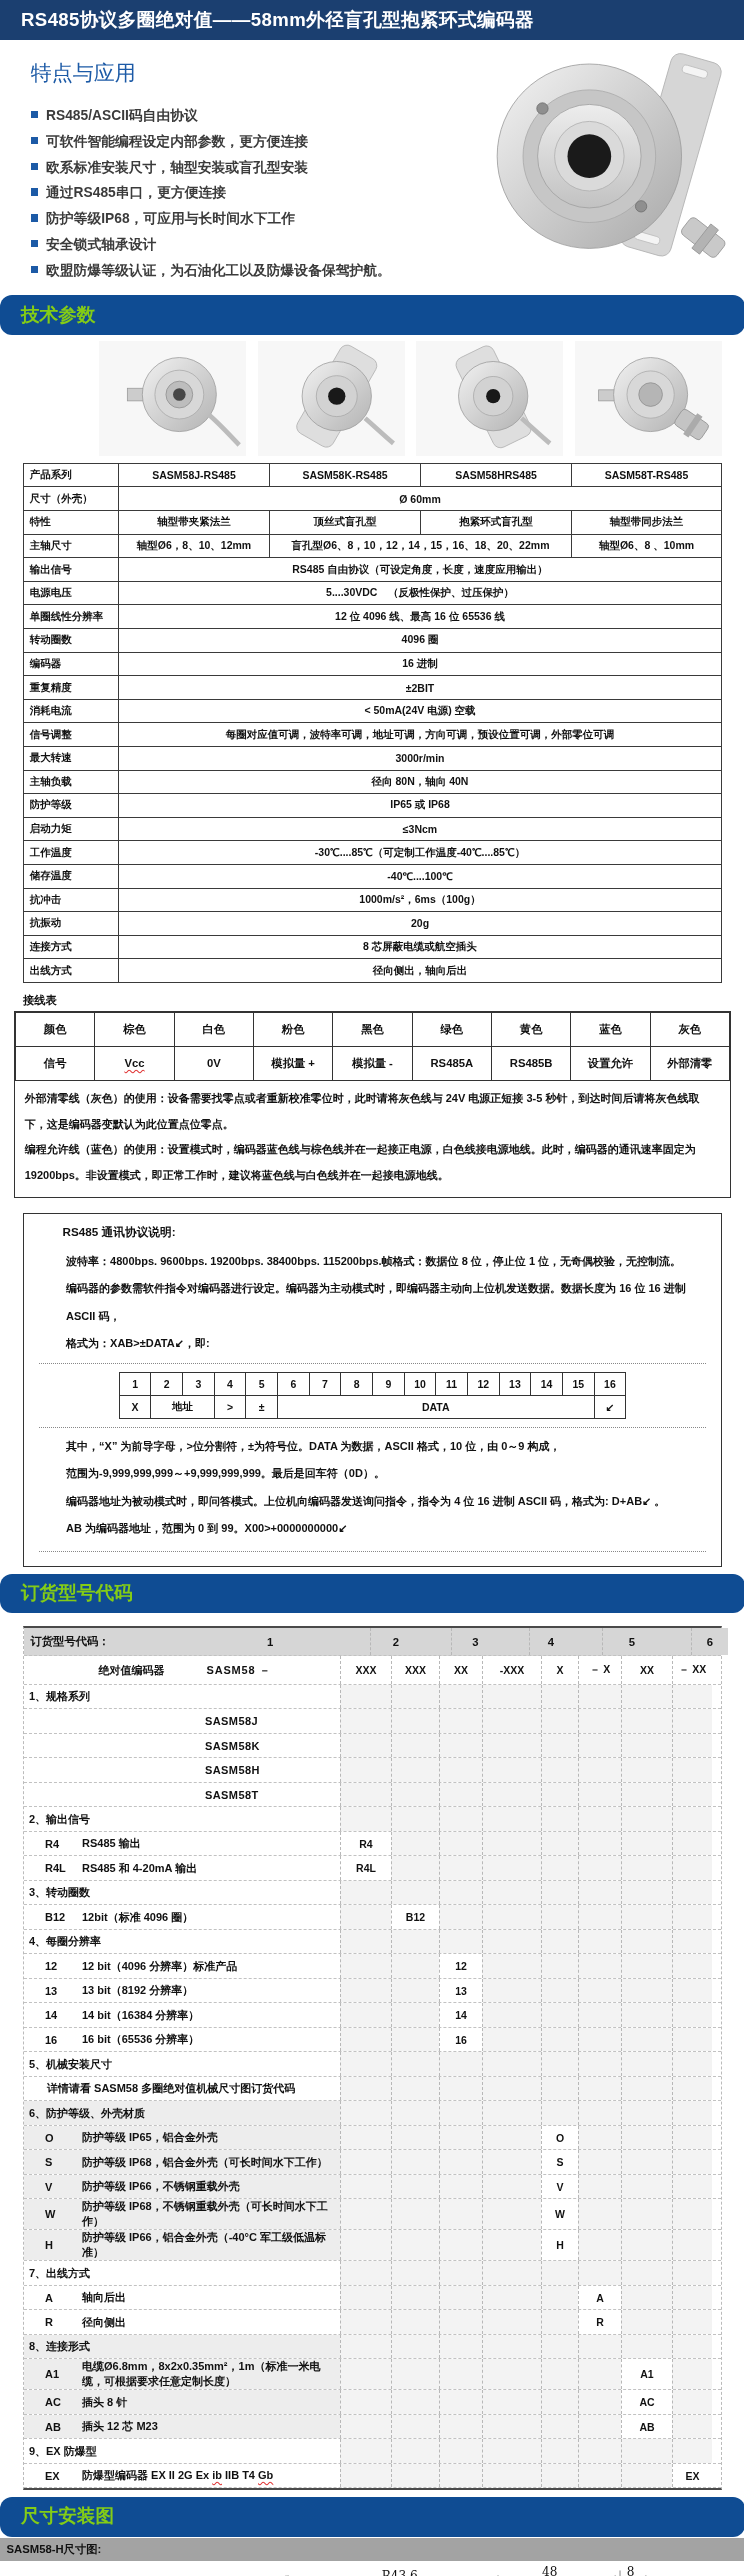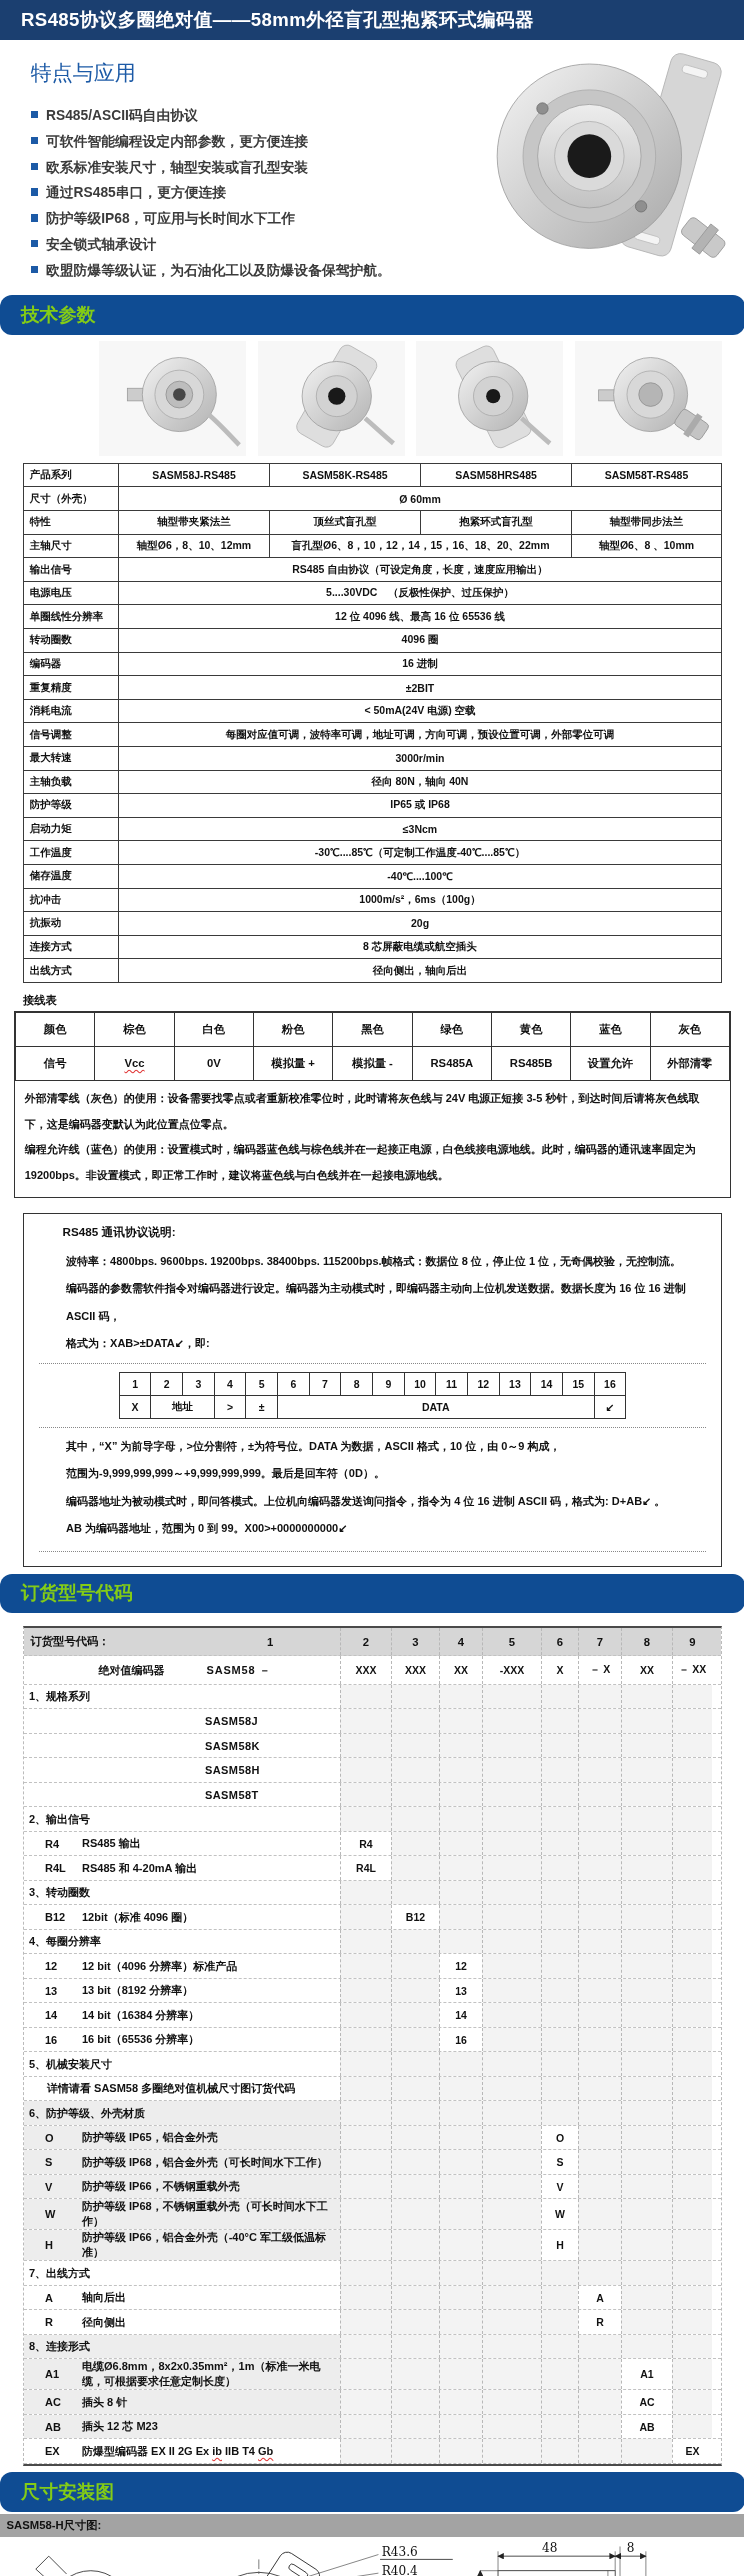--- a/index.html
+++ b/index.html
@@ -28,21 +28,21 @@
   .framewrap{border-top:0.8px dotted #888;border-bottom:0.8px dotted #888;padding:8px 0;margin:4.9px 0;}
   table.frame{border-collapse:collapse;margin:0 auto;width:76%;table-layout:fixed;}
   table.frame td{border:0.8px solid #333;height:20px;text-align:center;font-size:10.5px;font-weight:700;}
   .dotline{border-top:0.8px dotted #888;margin-top:8px;height:3.2px;}
   .ordering{margin:13px 23px 0;border-top:2.4px solid #4a4a4a;border-bottom:2.4px solid #4a4a4a;border-left:0.8px dashed #bbb;border-right:0.8px dashed #bbb;}
   .orow{display:flex;align-items:stretch;border-bottom:0.8px dashed #c2c2c2;min-height:23.5px;}
   .odesc{width:316px;flex:none;display:flex;align-items:center;font-size:11px;font-weight:700;position:relative;}
   .ocol{flex:none;border-left:0.8px dashed #b8b8b8;background:#f3f3f3;display:flex;align-items:center;justify-content:center;font-size:10.5px;font-weight:700;}
   .oc0{width:50px}.oc1{width:47px}.oc2{width:42px}.oc3{width:58px}.oc4{width:36px}.oc5{width:42px}.oc6{width:50px}.oc7{width:39px}
   .ocol.val{background:#fff;}
-  .ohead{background:#d6d6d6;min-height:27px;}
+  .ohead{background:#d6d6d6;min-height:27px;gap:30px;}
   .ohead .ocol{background:#d6d6d6;font-size:11.3px;}
   .ohlabel{padding-left:6.5px;font-size:11.3px;}
   .ohnum1{position:absolute;left:243px;font-size:11.3px;}
   .obase{min-height:27.5px;}
   .obl{padding-left:47px;width:121px;flex:none;text-align:center;}
   .obc{padding-left:14.6px;letter-spacing:0.8px;}
   .otitle{padding-left:4.9px;}
   .ocode{flex:none;width:37px;margin-left:21px;}
   .odescr{flex:1;padding-right:3.2px;}
   .onocode{padding-left:23px;}
@@ -876,20 +876,33 @@
       </div>
       <div class="ocol oc0"></div>
       <div class="ocol oc1"></div>
       <div class="ocol oc2"></div>
       <div class="ocol oc3"></div>
       <div class="ocol oc4"></div>
       <div class="ocol oc5"></div>
       <div class="ocol oc6 val">
         <span>AB</span>
       </div>
+      <div class="ocol oc7"></div>
+    </div>
+    <div class="orow">
+      <div class="odesc">
+        <span class="otitle">9、EX 防爆型</span>
+      </div>
+      <div class="ocol oc0"></div>
+      <div class="ocol oc1"></div>
+      <div class="ocol oc2"></div>
+      <div class="ocol oc3"></div>
+      <div class="ocol oc4"></div>
+      <div class="ocol oc5"></div>
+      <div class="ocol oc6"></div>
       <div class="ocol oc7"></div>
     </div>
     <div class="orow">
       <div class="odesc">
         <span class="ocode">EX</span>
         <span class="odescr"><span>防爆型编码器 EX II 2G Ex </span><span class="sqg">ib</span><span> IIB T4 </span><span class="sqg">Gb</span></span>
       </div>
       <div class="ocol oc0"></div>
       <div class="ocol oc1"></div>
       <div class="ocol oc2"></div>

